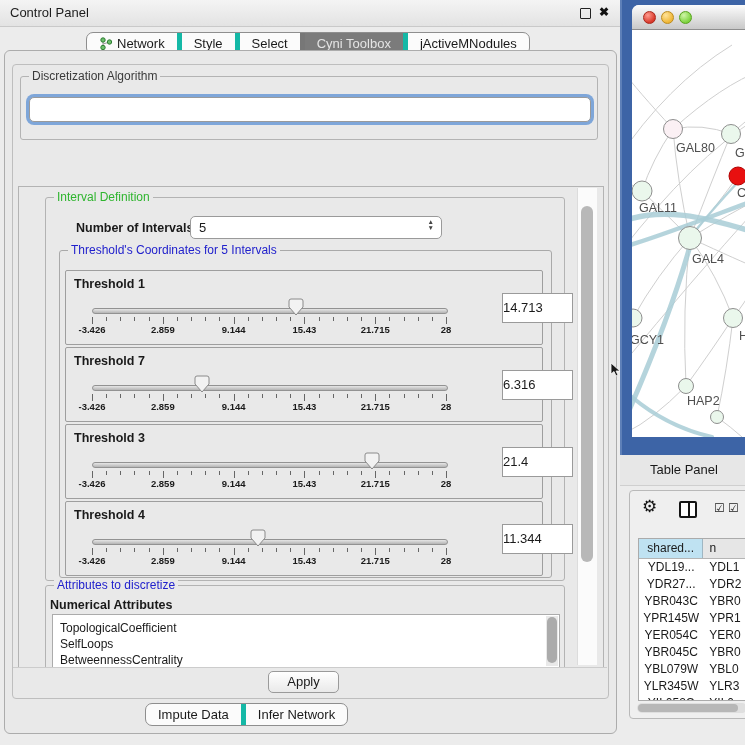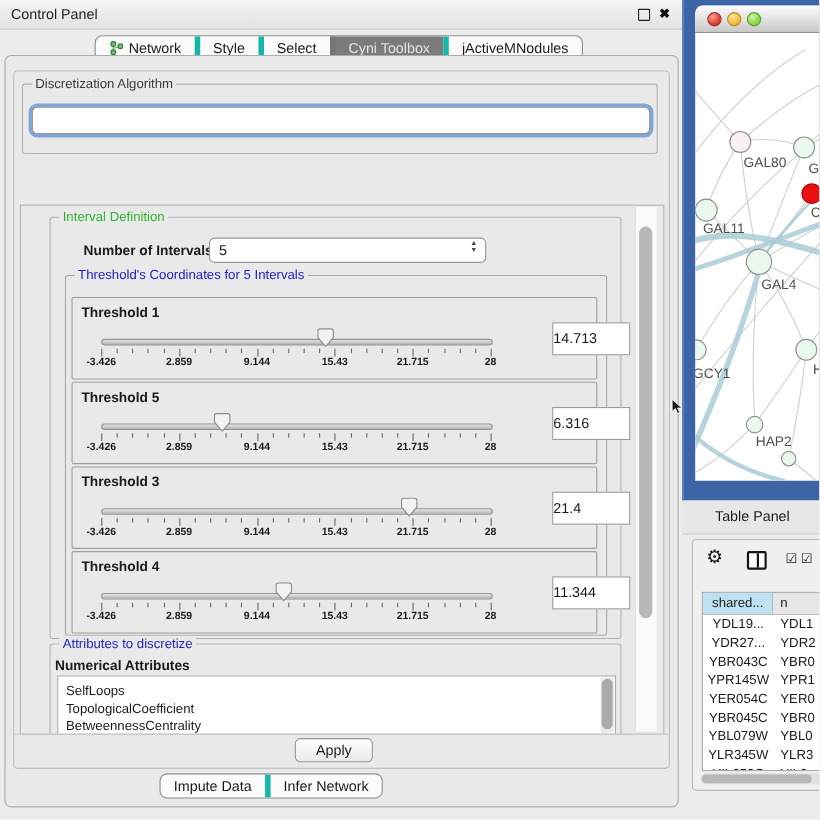--- a/index.html
+++ b/index.html
@@ -191,21 +191,21 @@
               </div>
               <div class="tlab" style="left: 26px;">-3.426</div>
               <div class="tlab" style="left: 96.8px;">2.859</div>
               <div class="tlab" style="left: 167.6px;">9.144</div>
               <div class="tlab" style="left: 238.4px;">15.43</div>
               <div class="tlab" style="left: 309.2px;">21.715</div>
               <div class="tlab" style="left: 380px;">28</div>
               <div class="vbox">14.713</div>
             </div>
             <div class="tbox" style="top: 96px;">
-              <div class="tlabel">Threshold 5</div>
+              <div class="tlabel">Threshold 7</div>
               <div class="track"></div>
               <span class="thumb" style="left: 127.739px;"><svg width="16" height="18">
                   <path d="M3 1 h10 q2 0 2 2 v6 l-7 8 l-7 -8 v-6 q0 -2 2 -2 z" fill="#F2F2F2" stroke="#8A8A8A"></path>
                 </svg></span>
               <div class="ticks">
                 <div class="tick major" style="left: 0px;"></div>
                 <div class="tick" style="left: 14.16px;"></div>
                 <div class="tick" style="left: 28.32px;"></div>
                 <div class="tick" style="left: 42.48px;"></div>
                 <div class="tick" style="left: 56.64px;"></div>
@@ -325,22 +325,22 @@
             </div>
           </div>
       </div>
     </div>
 
     <div class="group" style="left:26px;top:398px;width:518px;height:84px;">
       <span class="gtitle" style="color:var(--blue);">Attributes to discretize</span>
       <span class="boldlab abs" style="left:4px;top:12px;">Numerical Attributes</span>
       <div class="attrlist">
         <div id="attritems" style="padding-top:5px;">
+            <div class="litem">TopologicalCoefficient</div>
             <div class="litem">SelfLoops</div>
-            <div class="litem">TopologicalCoefficient</div>
             <div class="litem">BetweennessCentrality</div>
           </div>
         <div class="lvsb">
             <div class="lvsbthumb"></div>
           </div>
       </div>
     </div>
 
     <div class="vsb">
         <div class="vsbthumb"></div>

